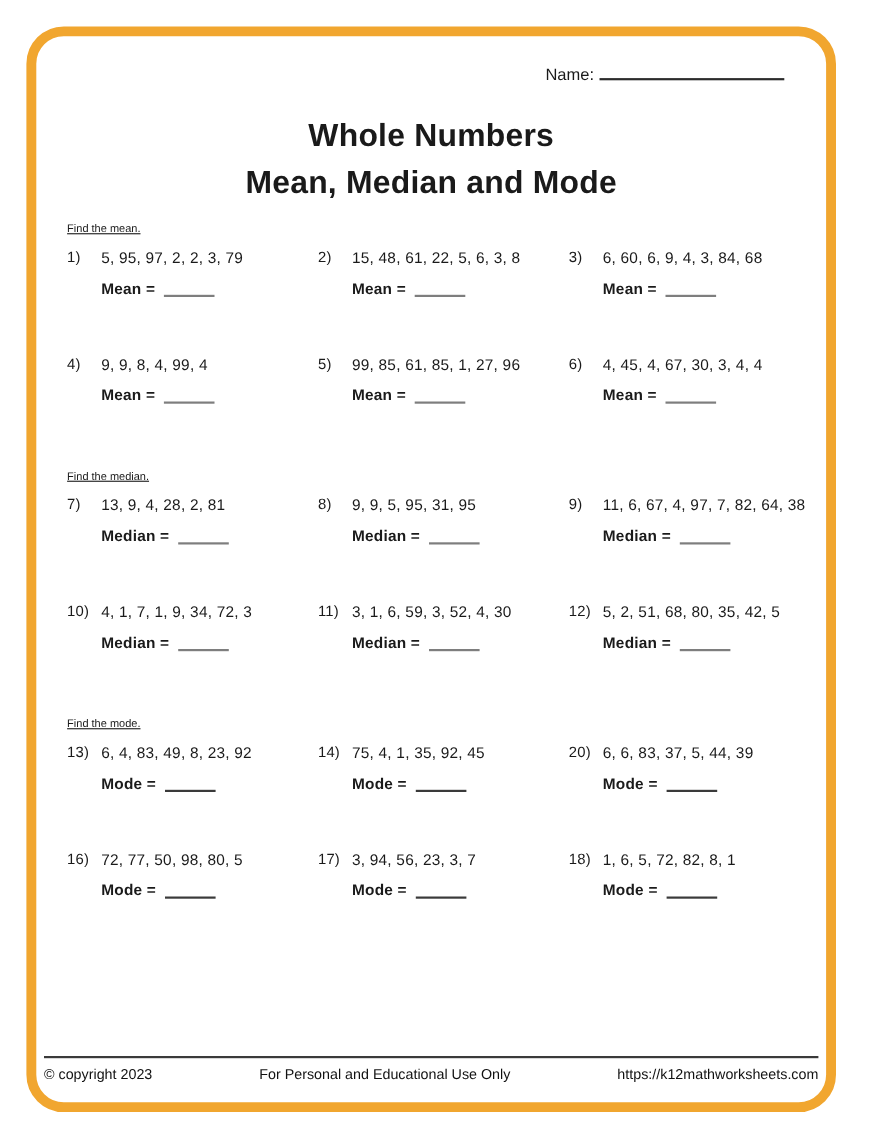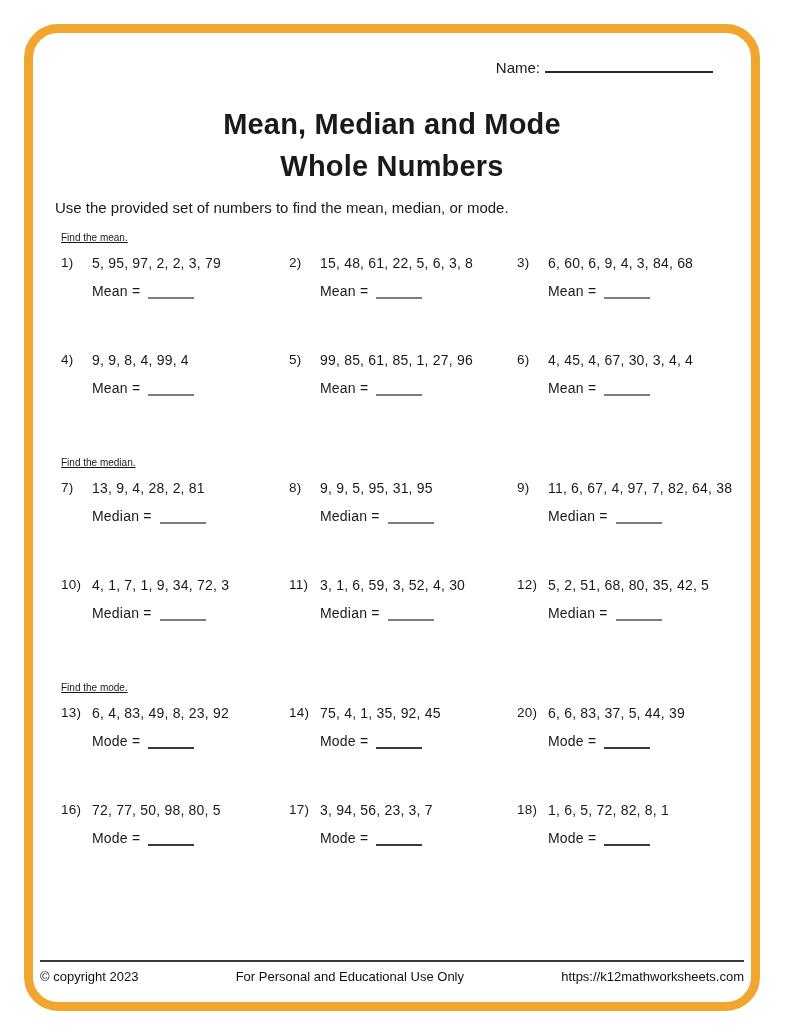--- a/index.html
+++ b/index.html
@@ -69,21 +69,21 @@
     font-size: 14px;
     letter-spacing: 0.2px;
     white-space: nowrap;
   }
   .pnum {
     flex: none;
     width: 26px;
     font-size: 13.5px;
   }
   .pvalues { line-height: 17px; }
-  .panswer { margin-top: 10px; line-height: 18px; }
+  .panswer { margin-top: 10px; line-height: 18px; font-weight: bold; }
   .answer-blank {
     display: inline-block;
     width: 46px;
     height: 14px;
     border-bottom: 2px solid #7e7e7e;
     margin-left: 8px;
     vertical-align: -3px;
   }
   .section-mode .answer-blank { border-bottom-color: #3a3a3a; }
   .footer {
@@ -103,25 +103,24 @@
 
 <div class="page">
   <div class="frame"></div>
   <div class="content">
 
     <div class="name-row">
       <span>Name:</span><span class="name-blank"></span>
     </div>
 
     <div class="title-block">
+      <div>Whole Numbers</div>
       <div>Mean, Median and Mode</div>
-      <div>Whole Numbers</div>
-    </div>
-
-    <div class="instructions">Use the provided set of numbers to find the mean, median, or mode.</div>
+    </div>
+
 
     <div class="section section-mean">
       <div class="section-heading">Find the mean.</div>
       <div class="problem-grid">
 
         <div class="problem">
           <span class="pnum">1)</span>
           <div class="pbody">
             <div class="pvalues">5, 95, 97, 2, 2, 3, 79</div>
             <div class="panswer"><span>Mean =</span><span class="answer-blank"></span></div>

